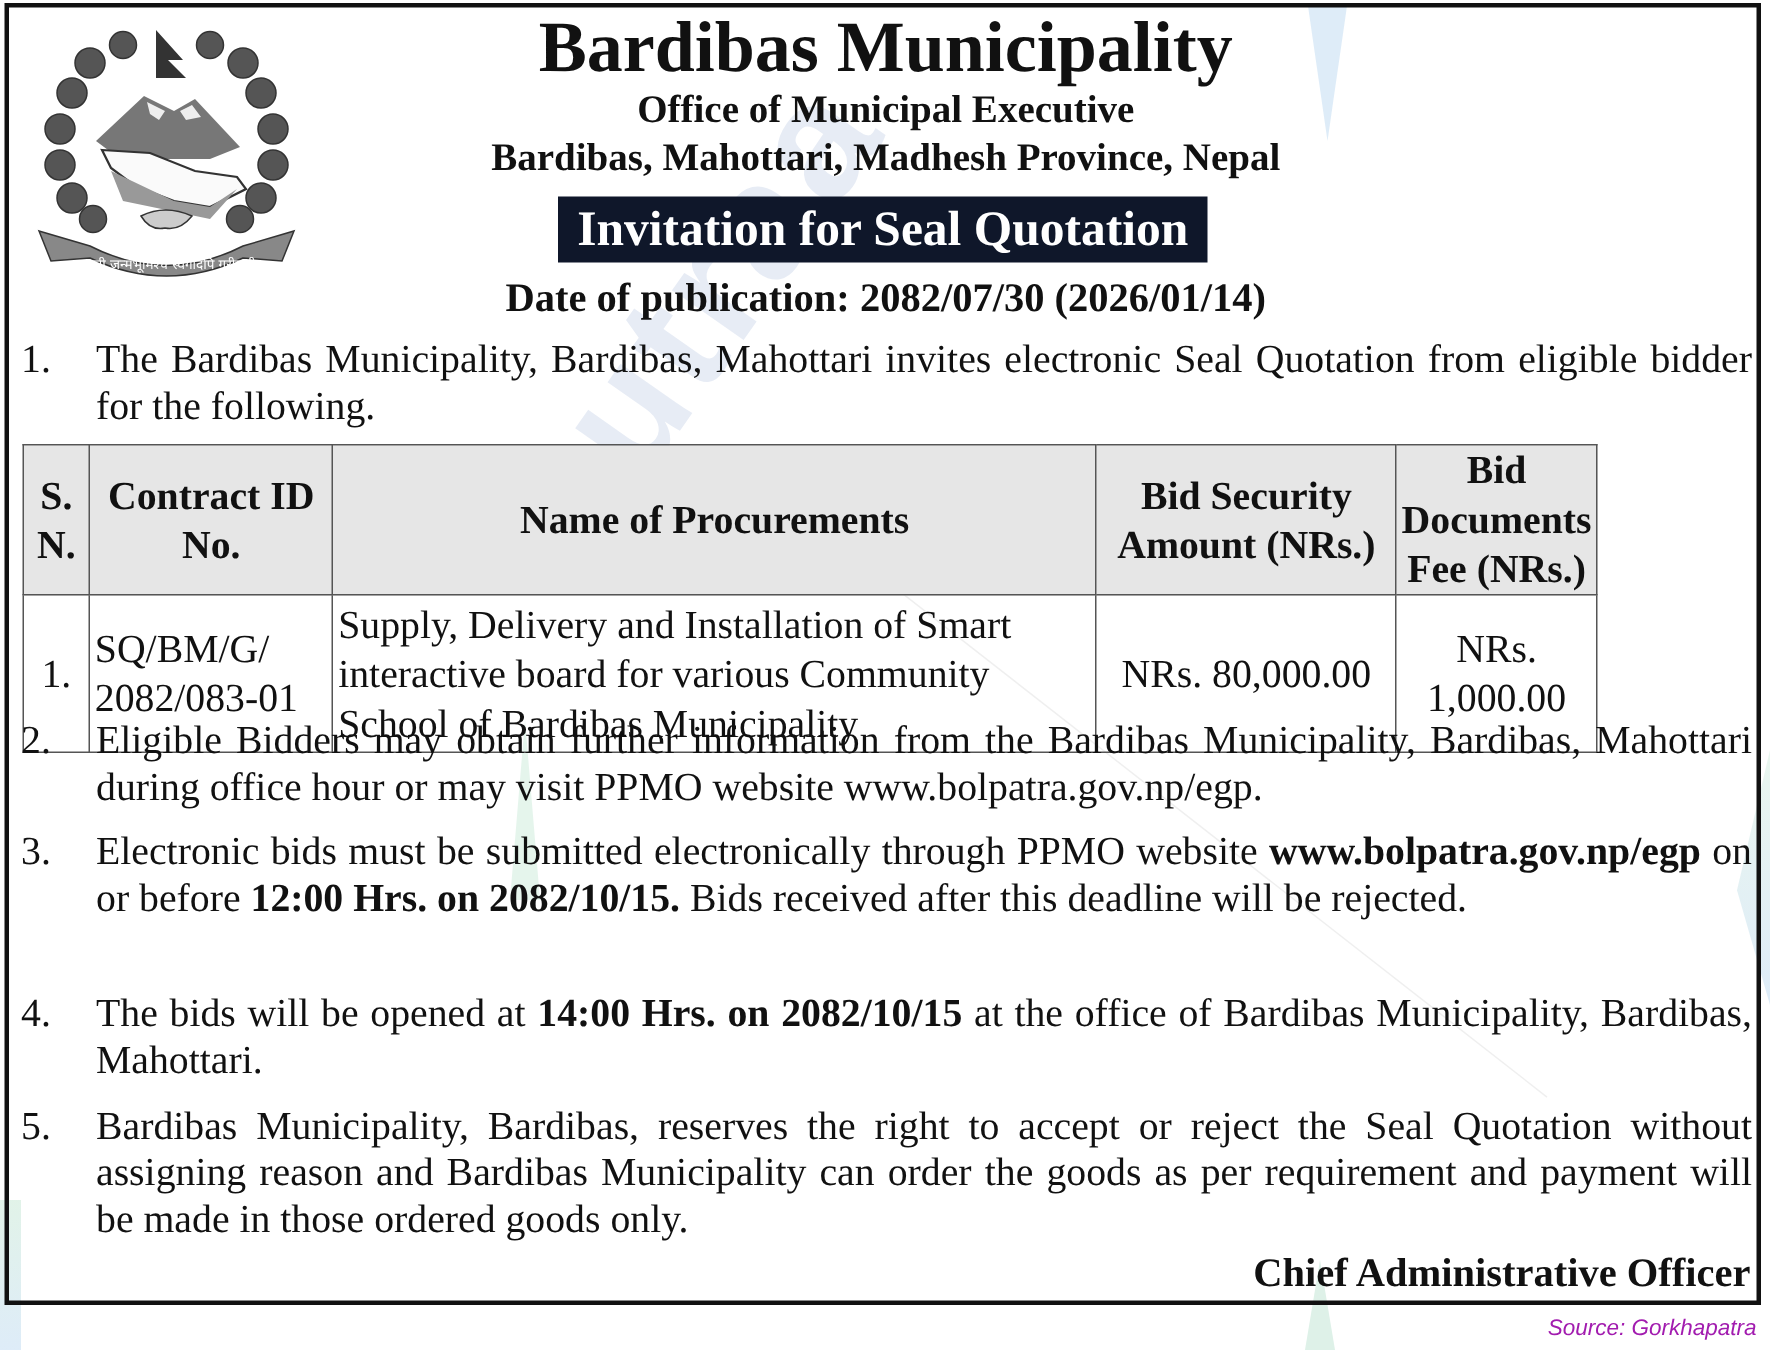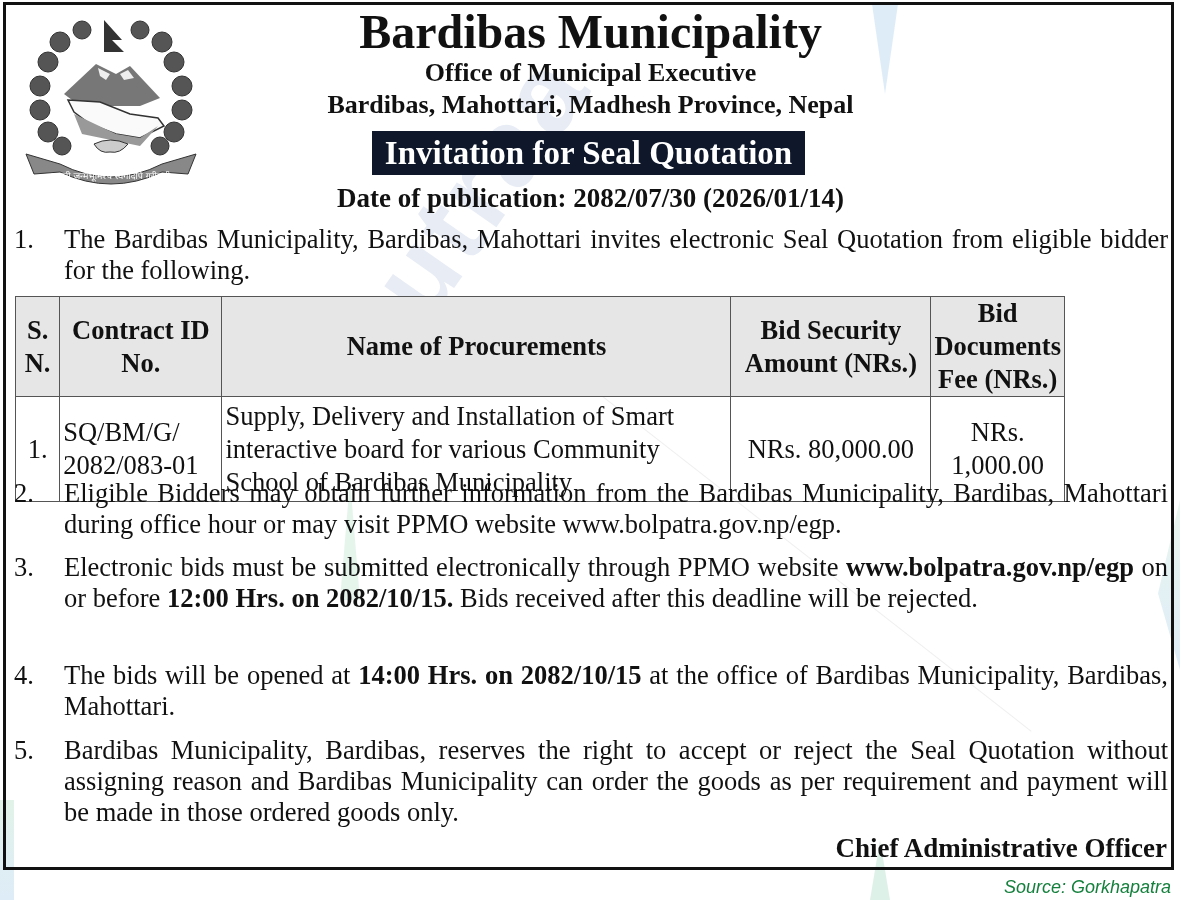--- a/index.html
+++ b/index.html
@@ -55,21 +55,21 @@
   table.proc th { background: #e6e6e6; font-weight: bold; line-height: 33px; height: 68px; text-align: center; }
   table.proc td { line-height: 33px; height: 104px; vertical-align: middle; }
   .c-sn { width: 38px; text-align: center; }
   .c-id { width: 158px; text-align: left; margin-left: 16px; }
   .c-name { width: 526px; text-align: left; }
   .c-sec { width: 199px; text-align: center; margin-left: 15px; }
   .c-fee { text-align: center; }
   th.c-id, th.c-name { text-align: center; }
 
   .signature { position: absolute; right: 14px; top: 831px; font-size: 27px; font-weight: bold; line-height: 34px; }
-  .source { position: absolute; right: 10px; top: 877px; font-family: "Liberation Sans", sans-serif; font-style: italic; font-size: 18px; color: #15803d; }
+  .source { position: absolute; right: 10px; top: 877px; font-family: "Liberation Sans", sans-serif; font-style: italic; font-size: 15px; color: #a21caf; }
 </style>
 </head>
 <body>
 
 <div class="wm wm-line"></div>
 <div class="wm wm-text">Sutraa</div>
 <div class="wm wm-arrow-top"></div>
 <div class="wm wm-arrow-right"></div>
 <div class="wm wm-arrow-left"></div>
 <div class="wm wm-arrow-mid"></div>

